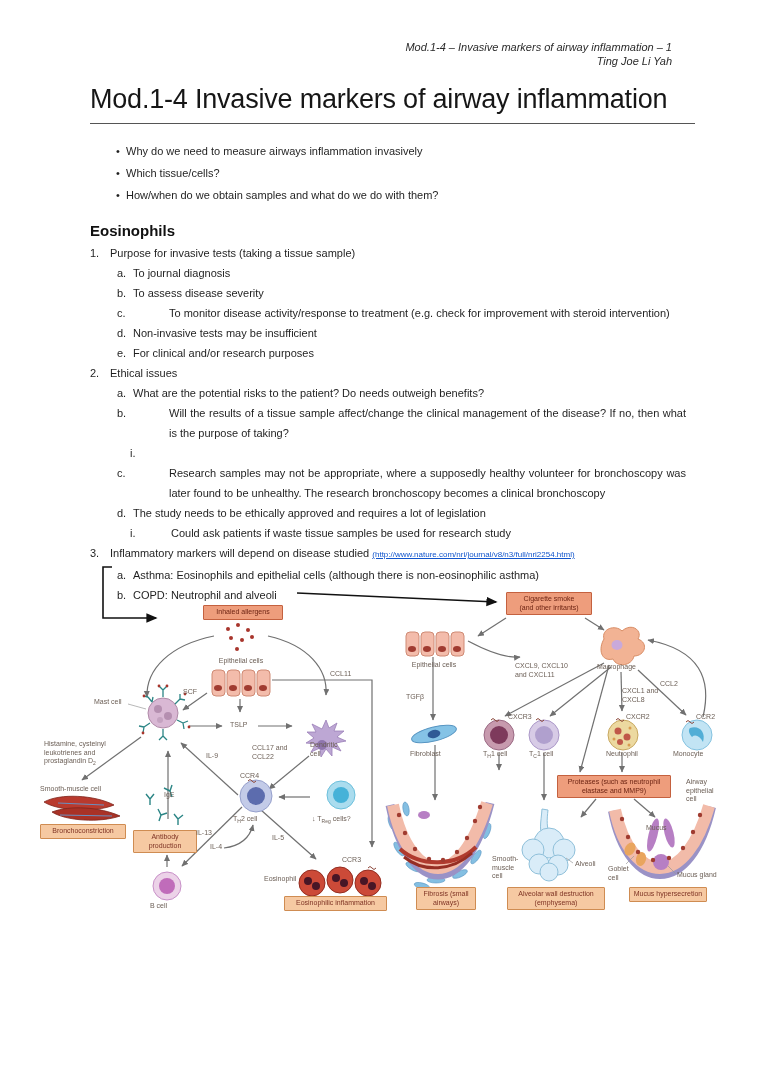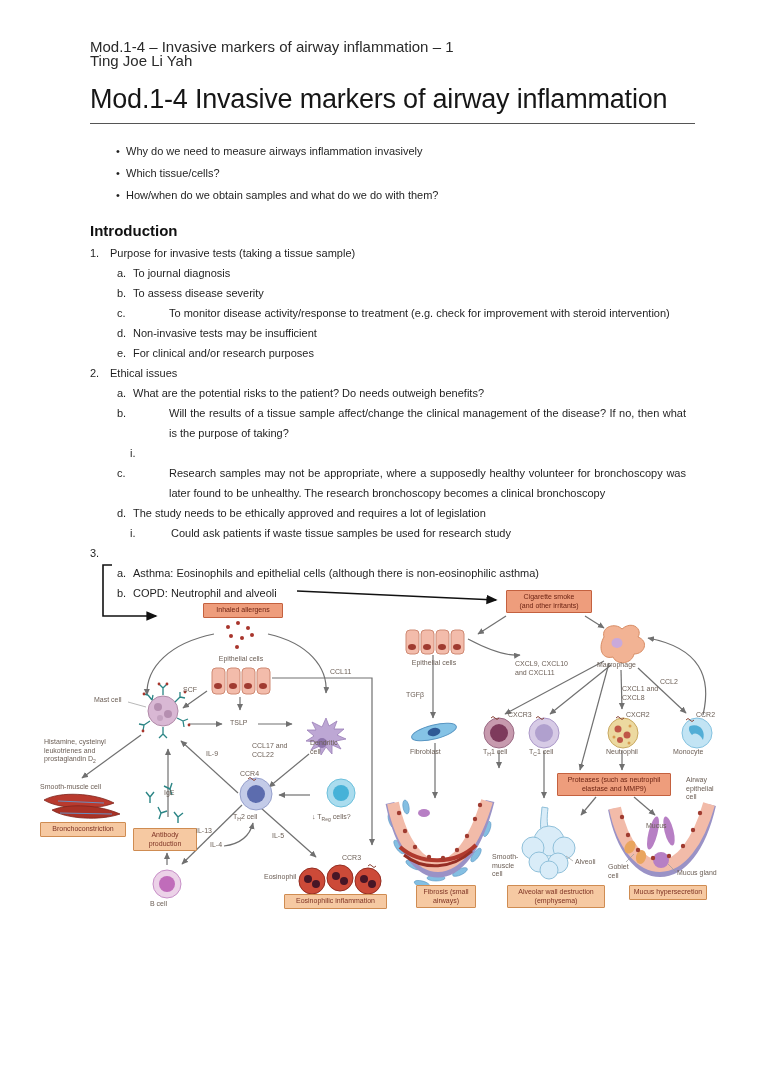--- a/index.html
+++ b/index.html
@@ -1,21 +1,21 @@
 <!DOCTYPE html>
 <html><head>
 <meta charset="utf-8">
 <style>
   html,body{margin:0;padding:0;}
   body{
     width:768px;height:1087px;background:#ffffff;position:relative;overflow:hidden;
     font-family:"Liberation Sans",sans-serif;color:#1f1f1f;
   }
   
-  .header{margin:40px 96px 0 90px;font-size:15px;line-height:14px;color:#2a2a2a;}
+  .header{margin:40px 96px 0 90px;text-align:right;font-size:11px;line-height:14px;color:#2a2a2a;font-style:italic;}
   .title{
     margin:16px 73px 0 90px;font-size:27px;font-weight:400;color:#161616;
     padding-bottom:8px;border-bottom:1px solid #555;letter-spacing:-0.2px;
   }
   .bullets{margin:16px 82px 0 116px;font-size:11px;line-height:22px;}
   .bullets .row{display:flex;}
   .bullets .mk{width:10px;flex:0 0 10px;}
   .intro{margin:16px 0 0 90px;font-size:15px;font-weight:700;color:#111;}
   .list{margin:4px 0 0 0;font-size:11px;}
   .list .row{display:flex;padding-right:82px;line-height:20px;}
@@ -55,21 +55,21 @@
   <div class="row">
       <span class="mk">•</span>
       <span class="tx">Which tissue/cells?</span>
     </div>
   <div class="row">
       <span class="mk">•</span>
       <span class="tx">How/when do we obtain samples and what do we do with them?</span>
     </div>
 </div>
 
-<div class="intro">Introduction</div>
+<div class="intro">Eosinophils</div>
 
 <div class="list">
   <div class="row l1">
       <span class="mk">1.</span>
       <span class="tx">Purpose for invasive tests (taking a tissue sample)</span>
     </div>
   <div class="row l2">
       <span class="mk">a.</span>
       <span class="tx">To journal diagnosis</span>
     </div>
@@ -111,20 +111,21 @@
   <div class="row l2">
       <span class="mk">d.</span>
       <span class="tx">The study needs to be ethically approved and requires a lot of legislation</span>
     </div>
   <div class="row l3">
       <span class="mk">i.</span>
       <span class="tx">Could ask patients if waste tissue samples be used for research study</span>
     </div>
   <div class="row l1">
       <span class="mk">3.</span>
+      <span class="tx"><span>Inflammatory markers will depend on disease studied</span> <a class="doclink" href="#">(http://www.nature.com/nri/journal/v8/n3/full/nri2254.html)</a></span>
     </div>
   <div class="row l2">
       <span class="mk">a.</span>
       <span class="tx">Asthma: Eosinophils and epithelial cells (although there is non-eosinophilic asthma)</span>
     </div>
   <div class="row l2">
       <span class="mk">b.</span>
       <span class="tx">COPD: Neutrophil and alveoli</span>
     </div>
 </div>

